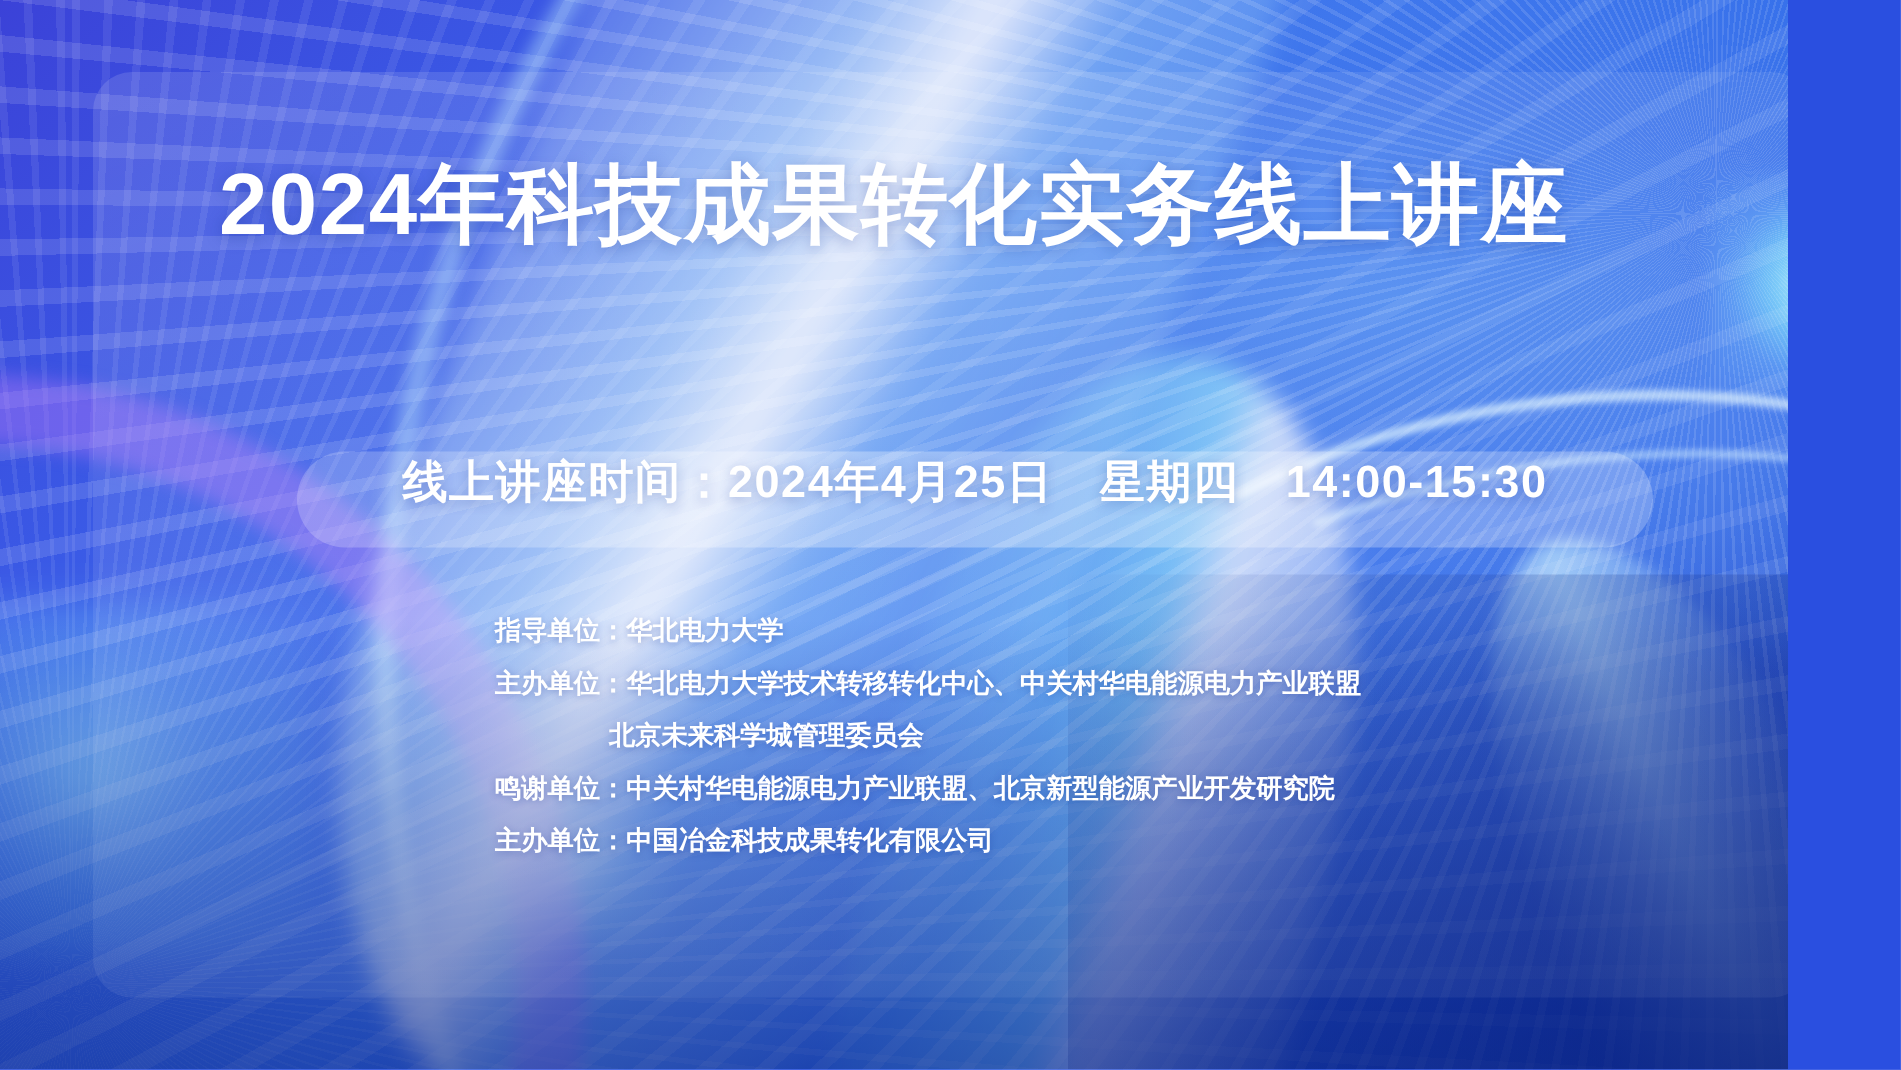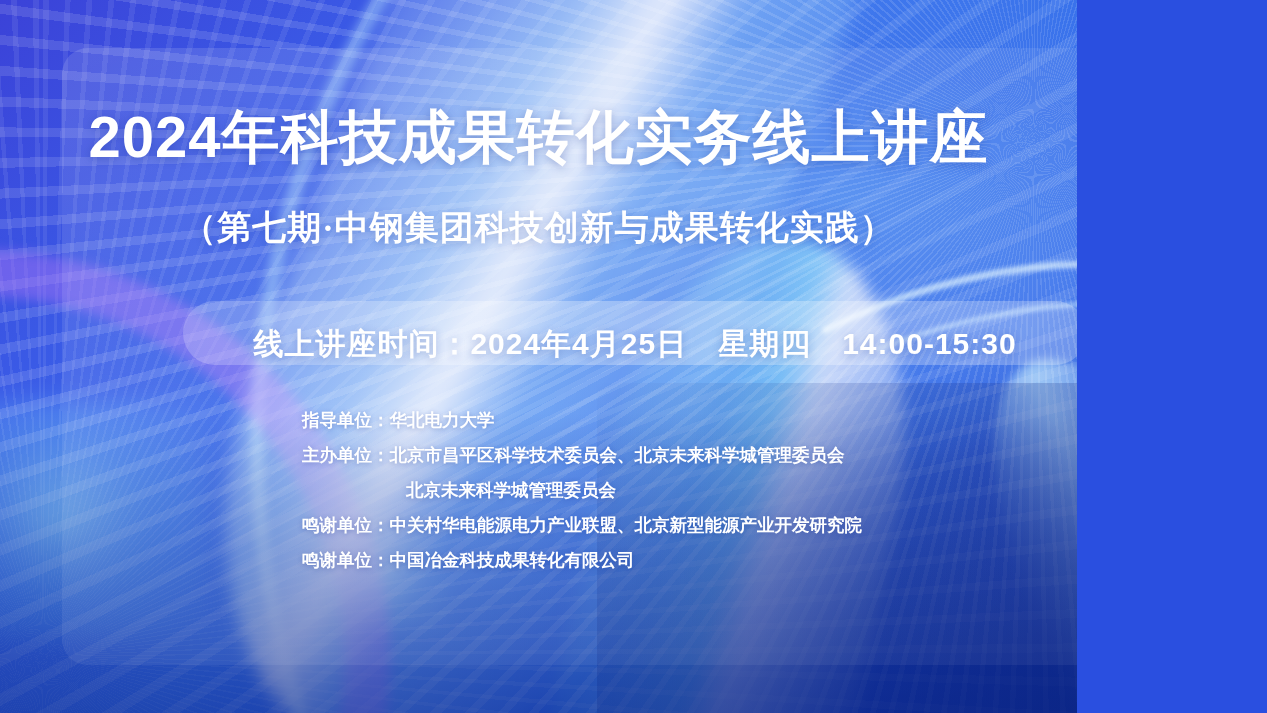--- a/index.html
+++ b/index.html
@@ -5,21 +5,21 @@
   * { margin:0; padding:0; box-sizing:border-box; }
   html, body {
     width:1267px; height:713px;
     overflow:hidden;
     background:#2a4fe0;
     font-family:"Liberation Sans", sans-serif;
   }
 
   #banner {
     position:relative;
-    width:1077px; height:713px;
+    width:1192px; height:713px;
     overflow:hidden;
     
     background:
       radial-gradient(ellipse 70% 55% at 78% 28%, #4f8bf0 0%, #3f76ec 35%, rgba(60,110,235,0) 70%),
       linear-gradient(135deg, #3b42d8 0%, #3a5ae6 22%, #3f79ee 48%, #2f6ae8 70%, #1e48c8 88%, #1637a8 100%);
   }
 
   
   .layer { position:absolute; pointer-events:none; }
 
@@ -251,29 +251,29 @@
     font-family:"Liberation Serif", "DejaVu Serif", serif;
     font-size:34px;
     font-weight:bold;
     letter-spacing:1px;
     line-height:1;
     text-shadow:0 2px 8px rgba(20,50,150,.3);
   }
 
   .time-pill {
     position:absolute;
-    left:183px; top:301px;
+    left:198px; top:301px;
     width:904px; height:64px;
     border-radius:32px;
     background:linear-gradient(105deg,
       rgba(255,255,255,.20) 0%,
       rgba(255,255,255,.30) 45%,
       rgba(255,255,255,.24) 100%);
     display:flex;
-    align-items:flex-end;
+    align-items:flex-start;
     justify-content:center;
   }
   .time-pill .time-text {
     color:#ffffff;
     font-size:30px;
     font-weight:bold;
     letter-spacing:1px;
     white-space:pre;
     text-shadow:0 2px 8px rgba(20,50,150,.3);
   }
@@ -285,21 +285,21 @@
   .org-line {
     color:#ffffff;
     font-size:17.5px;
     font-weight:bold;
     line-height:35px;
     height:35px;
     white-space:pre;
     text-shadow:0 1px 5px rgba(20,50,150,.35);
   }
   
-  .row-lead { padding-left:302px; }
+  .row-lead { padding-left:302px;margin-left:28px; }
   
   .row-cont { padding-left:406px; }
 </style>
 </head>
 <body>
 
 <div id="banner">
 
   <div class="layer rays-right"></div>
   <div class="layer rays-left"></div>
@@ -323,28 +323,27 @@
 
   <div class="layer bottom-shade"></div>
   <div class="layer corner-shade"></div>
 
   <div id="panel"></div>
 
   <div id="content">
 
     <div class="title">2024年科技成果转化实务线上讲座</div>
 
-    <div class="subtitle">（第七期·中钢集团科技创新与成果转化实践）</div>
 
     <div class="time-pill">
       <span class="time-text">线上讲座时间：2024年4月25日　星期四　14:00-15:30</span>
     </div>
 
     <div class="orgs">
       <div class="org-line row-lead">指导单位：华北电力大学</div>
-      <div class="org-line row-lead">主办单位：北京市昌平区科学技术委员会、北京未来科学城管理委员会</div>
+      <div class="org-line row-lead">主办单位：华北电力大学技术转移转化中心、中关村华电能源电力产业联盟</div>
       <div class="org-line row-cont">北京未来科学城管理委员会</div>
       <div class="org-line row-lead">鸣谢单位：中关村华电能源电力产业联盟、北京新型能源产业开发研究院</div>
-      <div class="org-line row-lead">鸣谢单位：中国冶金科技成果转化有限公司</div>
+      <div class="org-line row-lead">主办单位：中国冶金科技成果转化有限公司</div>
     </div>
 
   </div>
 </div>
 
 </body></html>

